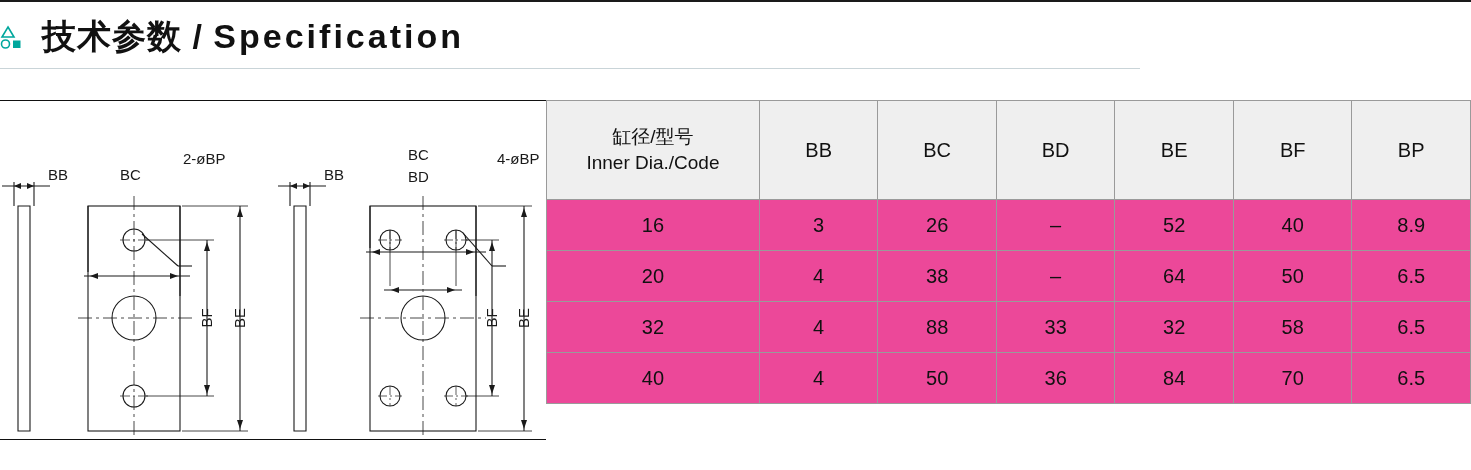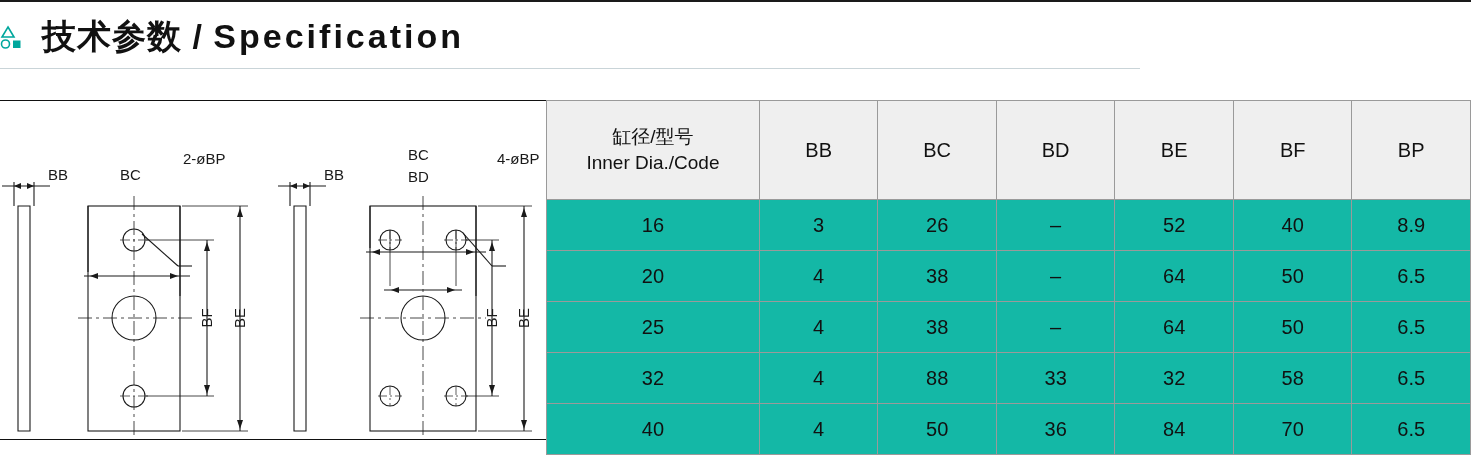--- a/index.html
+++ b/index.html
@@ -122,21 +122,21 @@
     background: #efefef;
     height: 96px;
     font-size: 20px;
     line-height: 1.35;
   }
   #spec-table thead th.firstcol {
     font-size: 19px;
   }
   #spec-table tbody td {
     height: 48px;
-    background: #14b8a6;
+    background: #ec4899;
   }
   #spec-table col.c0 { width: 212px; }
   #spec-table col.cx { width: 118px; }
   .hdr-line2 { display: block; }
 </style>
 </head>
 <body>
 
 <div id="header">
   <div id="header-rule"></div>
@@ -310,29 +310,20 @@
       <tr>
         <td>20</td>
         <td>4</td>
         <td>38</td>
         <td>–</td>
         <td>64</td>
         <td>50</td>
         <td>6.5</td>
       </tr>
       <tr>
-        <td>25</td>
-        <td>4</td>
-        <td>38</td>
-        <td>–</td>
-        <td>64</td>
-        <td>50</td>
-        <td>6.5</td>
-      </tr>
-      <tr>
         <td>32</td>
         <td>4</td>
         <td>88</td>
         <td>33</td>
         <td>32</td>
         <td>58</td>
         <td>6.5</td>
       </tr>
       <tr>
         <td>40</td>

